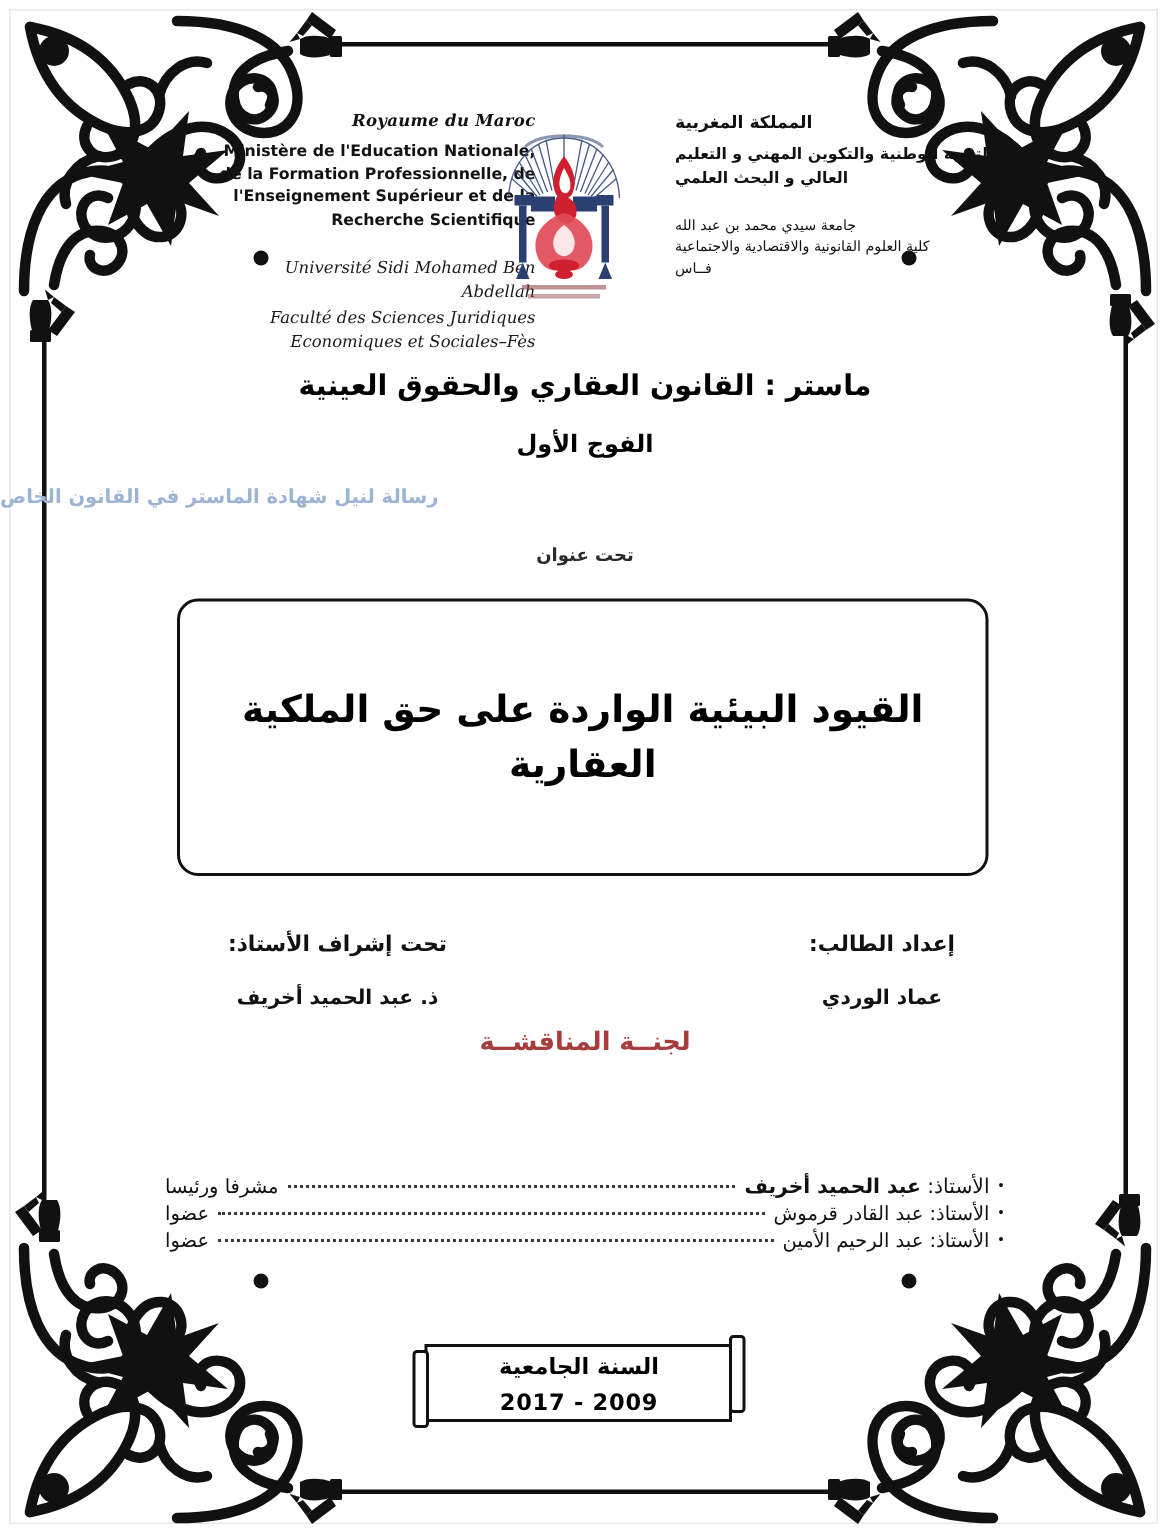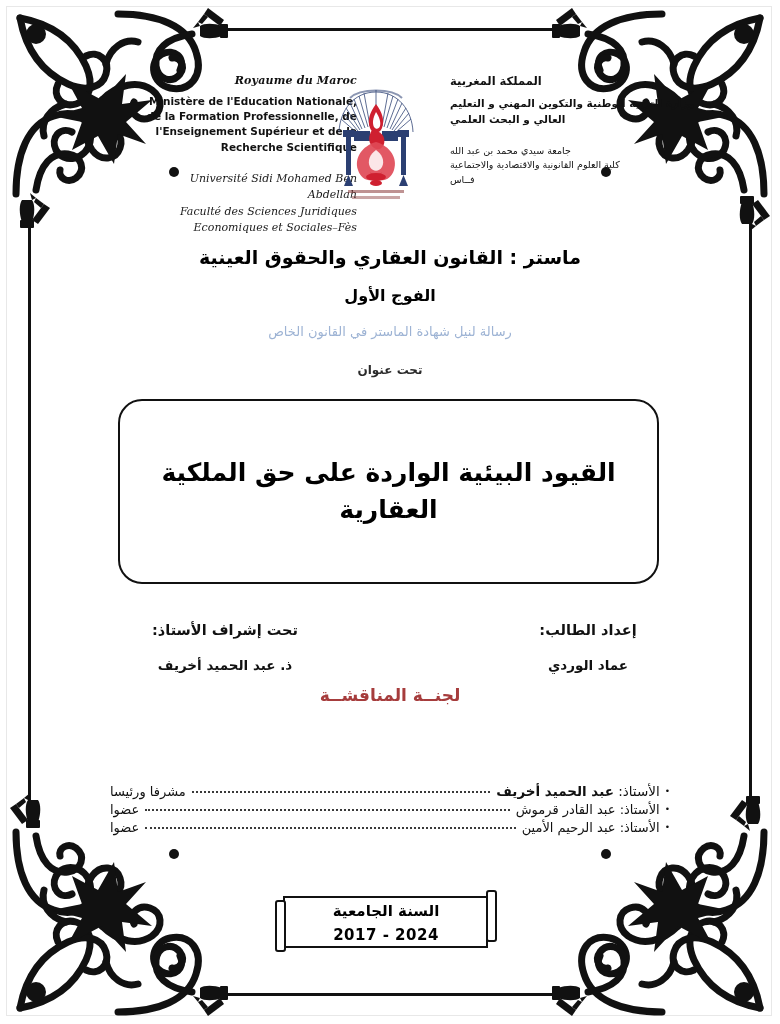--- a/index.html
+++ b/index.html
@@ -138,24 +138,24 @@
     direction: rtl;
     font-family: "DejaVu Sans", "Liberation Sans", sans-serif;
     font-weight: bold;
     font-size: 16px;
     color: #000;
   }
   .risala-line {
     position: absolute;
     left: 0; top: 324px;
     width: 780px;
-    text-align: center;
-    direction: rtl;
-    font-family: "DejaVu Sans", "Liberation Sans", sans-serif;
-    font-weight: normal;
+    text-align: left;
+    direction: rtl;
+    font-family: "DejaVu Sans", "Liberation Sans", sans-serif;
+    font-weight: bold;
     font-size: 13px;
     color: #9db3d4;
   }
   .tahta-line {
     position: absolute;
     left: 0; top: 363px;
     width: 780px;
     text-align: center;
     direction: rtl;
     font-family: "DejaVu Sans", "Liberation Sans", sans-serif;
@@ -163,21 +163,21 @@
     font-size: 12px;
     color: #2a2a2a;
   }
 
   
   .title-box {
     position: absolute;
     left: 118px; top: 399px;
     width: 541px; height: 185px;
     border: 2px solid #111;
-    border-radius: 24px;
+    border-radius: 14px;
     box-sizing: border-box;
     display: flex;
     align-items: center;
     justify-content: center;
   }
   .title-box .title-text {
     direction: rtl;
     text-align: center;
     font-family: "DejaVu Sans", "Liberation Sans", sans-serif;
     font-weight: bold;
@@ -606,16 +606,16 @@
       <span class="role">عضوا</span>
     </div>
 
   </div>
 
   <div class="year-banner">
     <div class="scroll-box"></div>
     <div class="curl curl-left"></div>
     <div class="curl curl-right"></div>
     <div class="yr-label">السنة الجامعية</div>
-    <div class="yr-value">2017 - 2024</div>
+    <div class="yr-value">2017 - 2009</div>
   </div>
 
 </div>
 
 </body></html>

